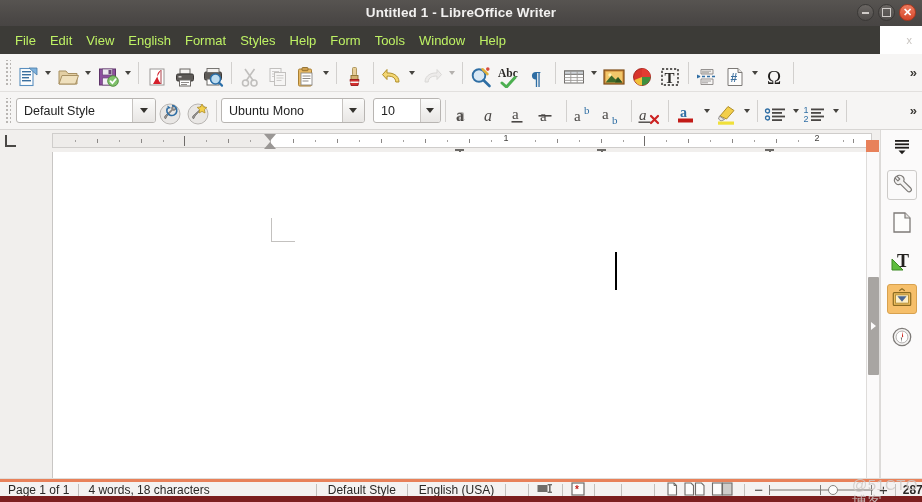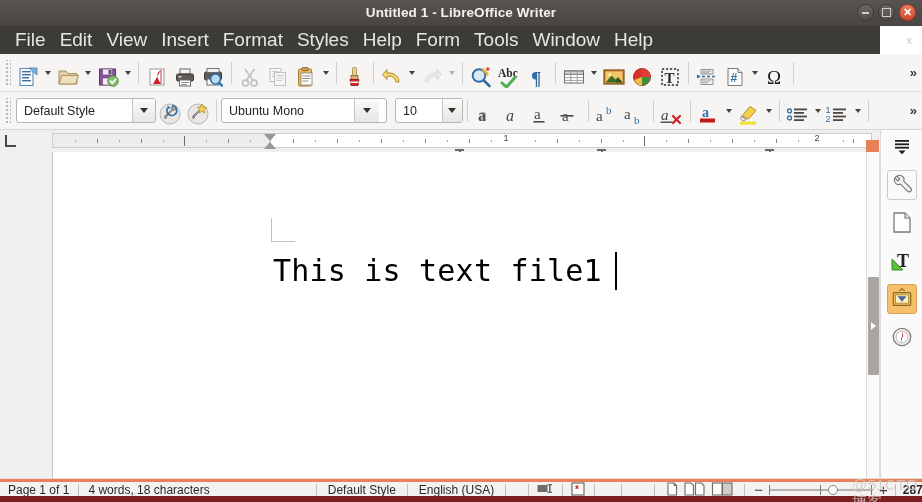--- a/index.html
+++ b/index.html
@@ -84,22 +84,22 @@
     background: #3c3b37;
     box-sizing: border-box;
   }
   .menu-items {
     display: flex;
     align-items: center;
     height: 28px;
     padding-left: 8px;
   }
   .menu-item {
-    color: #e5e5e5;
-    font-size: 19px;
+    color: #bef264;
+    font-size: 13px;
     padding: 3px 7px;
     white-space: nowrap;
     cursor: default;
   }
   .menu-close {
     position: absolute;
     right: 10px; top: 0;
     height: 28px;
     line-height: 28px;
     color: #c8c4c0;
@@ -205,21 +205,21 @@
     justify-content: center;
   }
   .combo .cbtn i {
     width: 0; height: 0;
     border-left: 4.5px solid transparent;
     border-right: 4.5px solid transparent;
     border-top: 5px solid #35332f;
   }
   .combo-style { width: 140px; margin-left: 2px; }
   .combo-style .cval { width: 112px; }
-  .combo-font { width: 166px; }
+  .combo-font { width: 144px; }
   .combo-font .cval { width: 118px; }
   .combo-size { width: 68px; }
   .combo-size .cval { width: 40px; }
 
   
   .ruler-strip {
     position: absolute;
     left: 0; top: 130px;
     width: 880px; height: 22px;
     background: #f1efed;
@@ -503,21 +503,21 @@
         </div>
     </div>
   </div>
 
   <div class="menubar">
     <div class="menubar-rightbg"></div>
     <div class="menu-items">
       <div class="menu-item">File</div>
       <div class="menu-item">Edit</div>
       <div class="menu-item">View</div>
-      <div class="menu-item">Insert</div>
+      <div class="menu-item">English</div>
       <div class="menu-item">Format</div>
       <div class="menu-item">Styles</div>
       <div class="menu-item">Help</div>
       <div class="menu-item">Form</div>
       <div class="menu-item">Tools</div>
       <div class="menu-item">Window</div>
       <div class="menu-item">Help</div>
     </div>
     <div class="menu-close">x</div>
   </div>
@@ -973,21 +973,20 @@
       <div class="tick" style="left:800px;"></div>
     </div>
     <div class="tabstop" style="left:455px;"></div>
     <div class="tabstop" style="left:597px;"></div>
     <div class="tabstop" style="left:765px;"></div>
   </div>
 
   <div class="docarea">
     <div class="page">
       <div class="textbound"></div>
-      <div class="doctext">This is text file1</div>
       <div class="caret-bar"></div>
     </div>
   </div>
 
   <div class="page-edge-marker"></div>
 
   <div class="vscroll">
     <div class="thumb">
       <div class="thumb-arrow"></div>
     </div>

